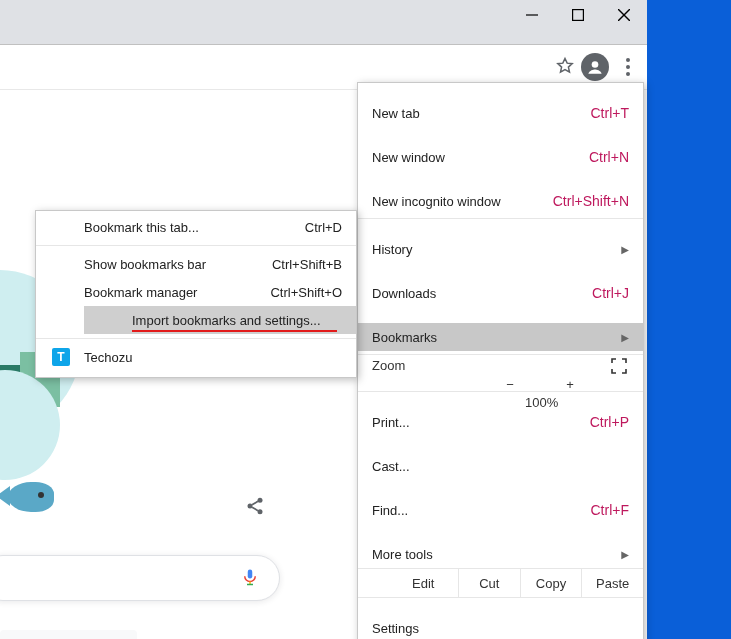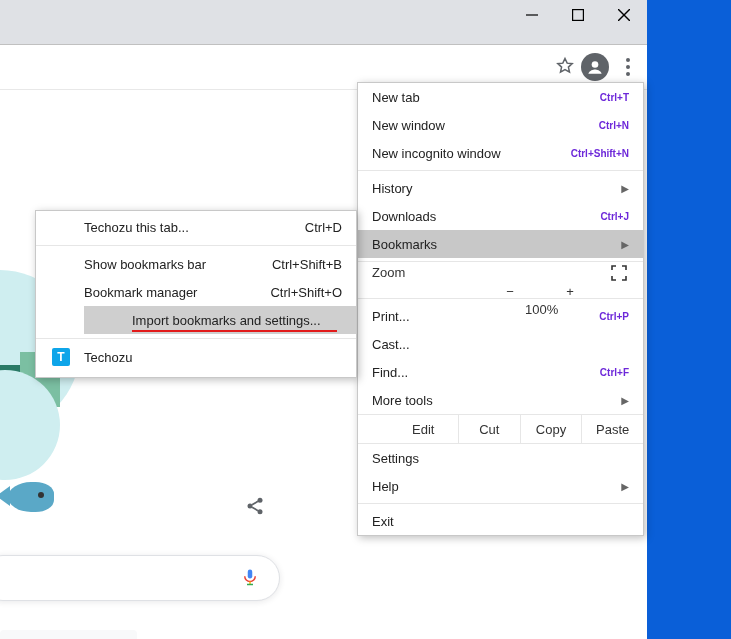--- a/index.html
+++ b/index.html
@@ -14,23 +14,23 @@
   .toolbar { height: 46px; background: #fff; border-bottom: 1px solid #e8e8e8; border-top: 1px solid #c0c0c0; position: relative; }
   .toolbar-right { position: absolute; right: 6px; top: 0; height: 44px; display: flex; align-items: center; gap: 6px; }
   .star-icon svg { width: 20px; height: 20px; }
   .avatar-icon { width: 28px; height: 28px; border-radius: 50%; background: #5f6368; display: flex; align-items: center; justify-content: center; }
   .avatar-icon svg { width: 20px; height: 20px; }
   .kebab { width: 26px; height: 26px; display: flex; flex-direction: column; align-items: center; justify-content: center; gap: 3px; }
   .kebab span { width: 4px; height: 4px; background: #5f6368; border-radius: 50%; }
 
   
   .menu { position: absolute; right: 3px; top: 82px; width: 287px; background: #fff; border: 1px solid #c8c8c8; box-shadow: 2px 2px 8px rgba(0,0,0,0.25); z-index: 20; }
-  .menu-item { display: flex; align-items: center; justify-content: space-between; padding: 0 14px; height: 28px; font-size: 13px; color: #222; }
+  .menu-item { display: flex; align-items: center; justify-content: space-between; padding: 0 14px; height: 28px; font-size: 13px; color: #222; margin-top: 16px; }
   .menu-item .lbl { flex: 1; }
-  .menu-item .short { color: #6d28d9; font-size: 10px; font-weight: bold; }
+  .menu-item .short { color: #be185d; font-size: 14px; }
   .menu-item .arrow { color: #666; font-size: 10px; margin-left: 8px; }
   .menu-hr { height: 1px; background: #e6e6e6; margin: 3px 0; }
   .menu-item.highlight { background: #c8c8c8; }
 
   .zoom-row { display: flex; align-items: flex-start; height: 30px; padding: 0 16px 0 14px; }
   .zoom-row .zlabel { flex: 1; }
   .zoom-btns { display: flex; align-items: center; gap: 0; margin-right: 26px; }
   .zoom-btns span { display: inline-block; width: 30px; text-align: center; color: #333; }
   .zoom-pct { width: 48px; text-align: center; margin-top: 37px; }
   .fullscreen-ic svg { width: 16px; height: 16px; }
@@ -143,21 +143,21 @@
               <line x1="12" y1="18" x2="12" y2="22" stroke="#FBBC05" stroke-width="2"></line>
               <line x1="8" y1="22" x2="16" y2="22" stroke="#34A853" stroke-width="2"></line>
             </svg>
         </div>
       </div>
       <div class="lucky">I'm Feeling Lucky</div>
     </div>
 
     <div class="submenu">
       <div class="sub-item">
-        <span class="lbl">Techozu this tab...</span>
+        <span class="lbl">Bookmark this tab...</span>
         <span class="short">Ctrl+D</span>
       </div>
       <div class="sub-hr"></div>
       <div class="sub-item">
         <span class="lbl">Show bookmarks bar</span>
         <span class="short">Ctrl+Shift+B</span>
       </div>
       <div class="sub-item">
         <span class="lbl">Bookmark manager</span>
         <span class="short">Ctrl+Shift+O</span>

